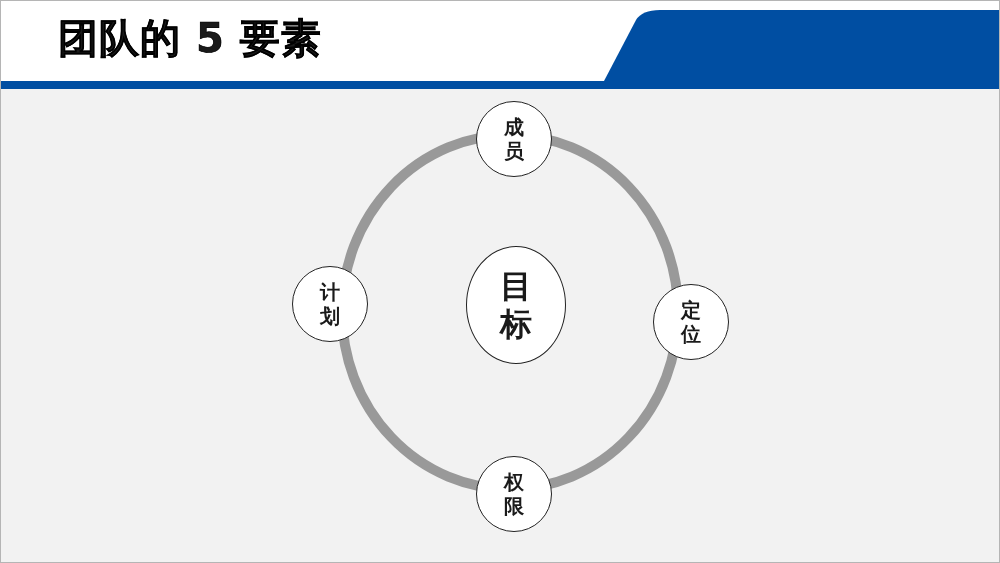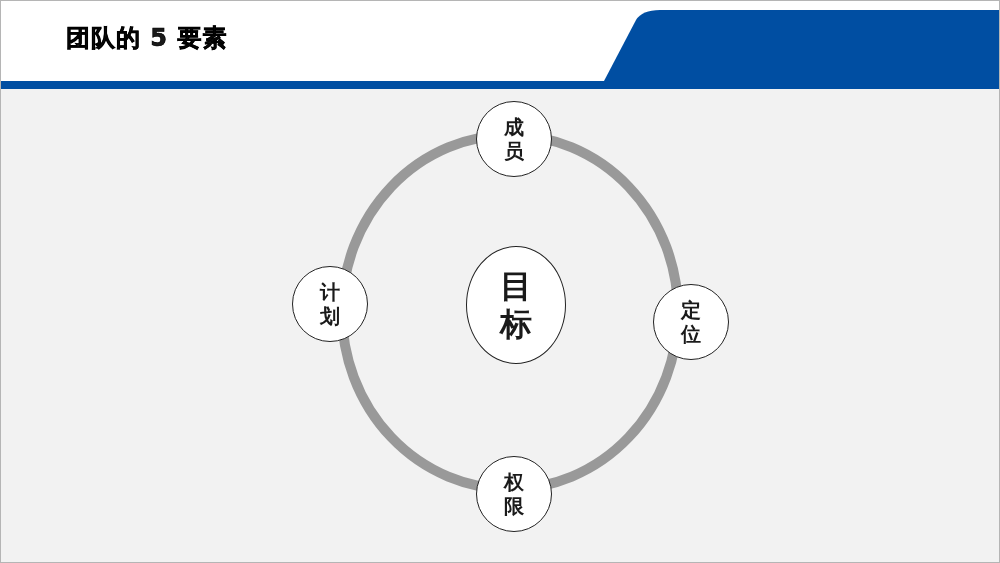--- a/index.html
+++ b/index.html
@@ -17,22 +17,22 @@
       background: #ffffff;
     }
     .header-strip {
       position: absolute; left: 0; top: 81px; width: 1000px; height: 8px;
       background: #004ea2;
     }
     .header-accent {
       position: absolute; left: 0; top: 0; width: 1000px; height: 90px;
     }
     .title {
-      position: absolute; left: 66px; top: 10px;
-      font-size: 24px; font-weight: bold; color: #1a1a1a;
+      position: absolute; left: 58px; top: 10px;
+      font-size: 40px; font-weight: bold; color: #1a1a1a;
       letter-spacing: 1px; line-height: 56px;
       -webkit-text-stroke: 0.6px #000;
       text-shadow: 0 0 0.5px #555;
     }
     .diagram { position: absolute; left: 0; top: 0; width: 1000px; height: 563px; }
     .node {
       position: absolute; display: flex; flex-direction: column;
       align-items: center; justify-content: center;
       background: #ffffff; border: 1.5px solid #222; border-radius: 50%;
       box-sizing: border-box;

